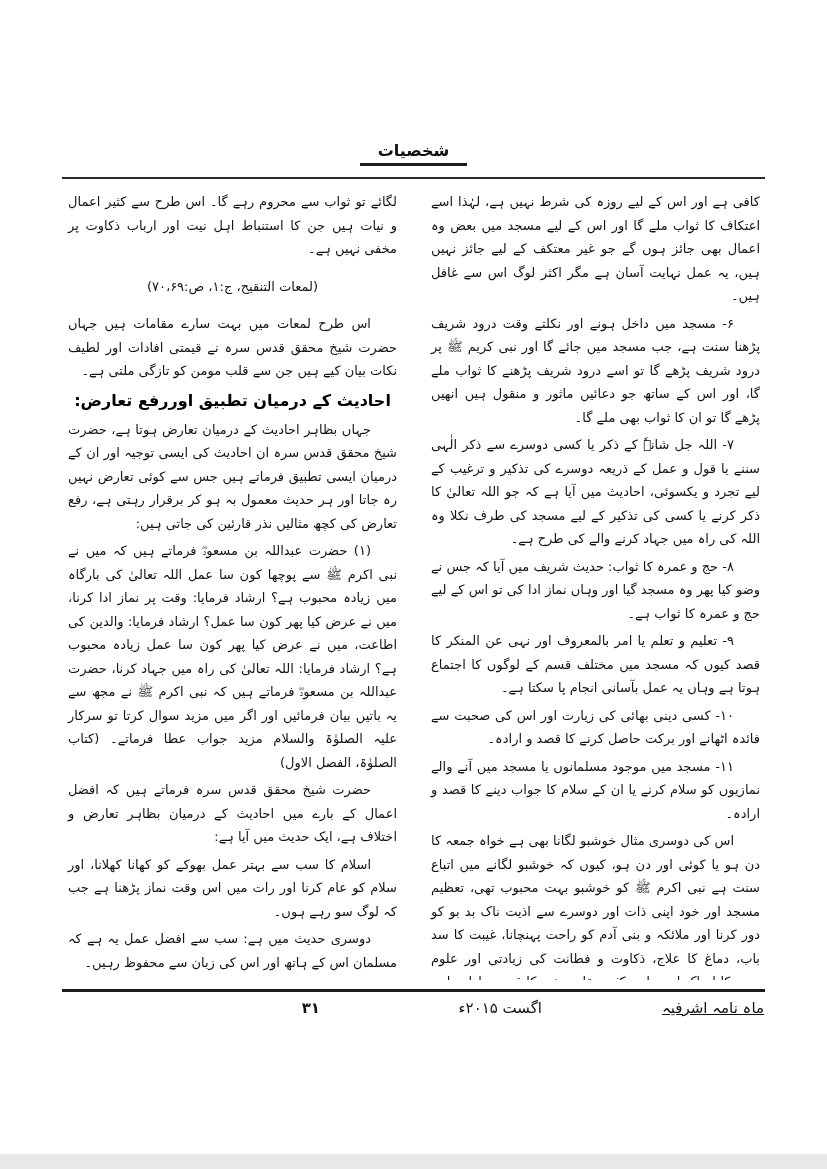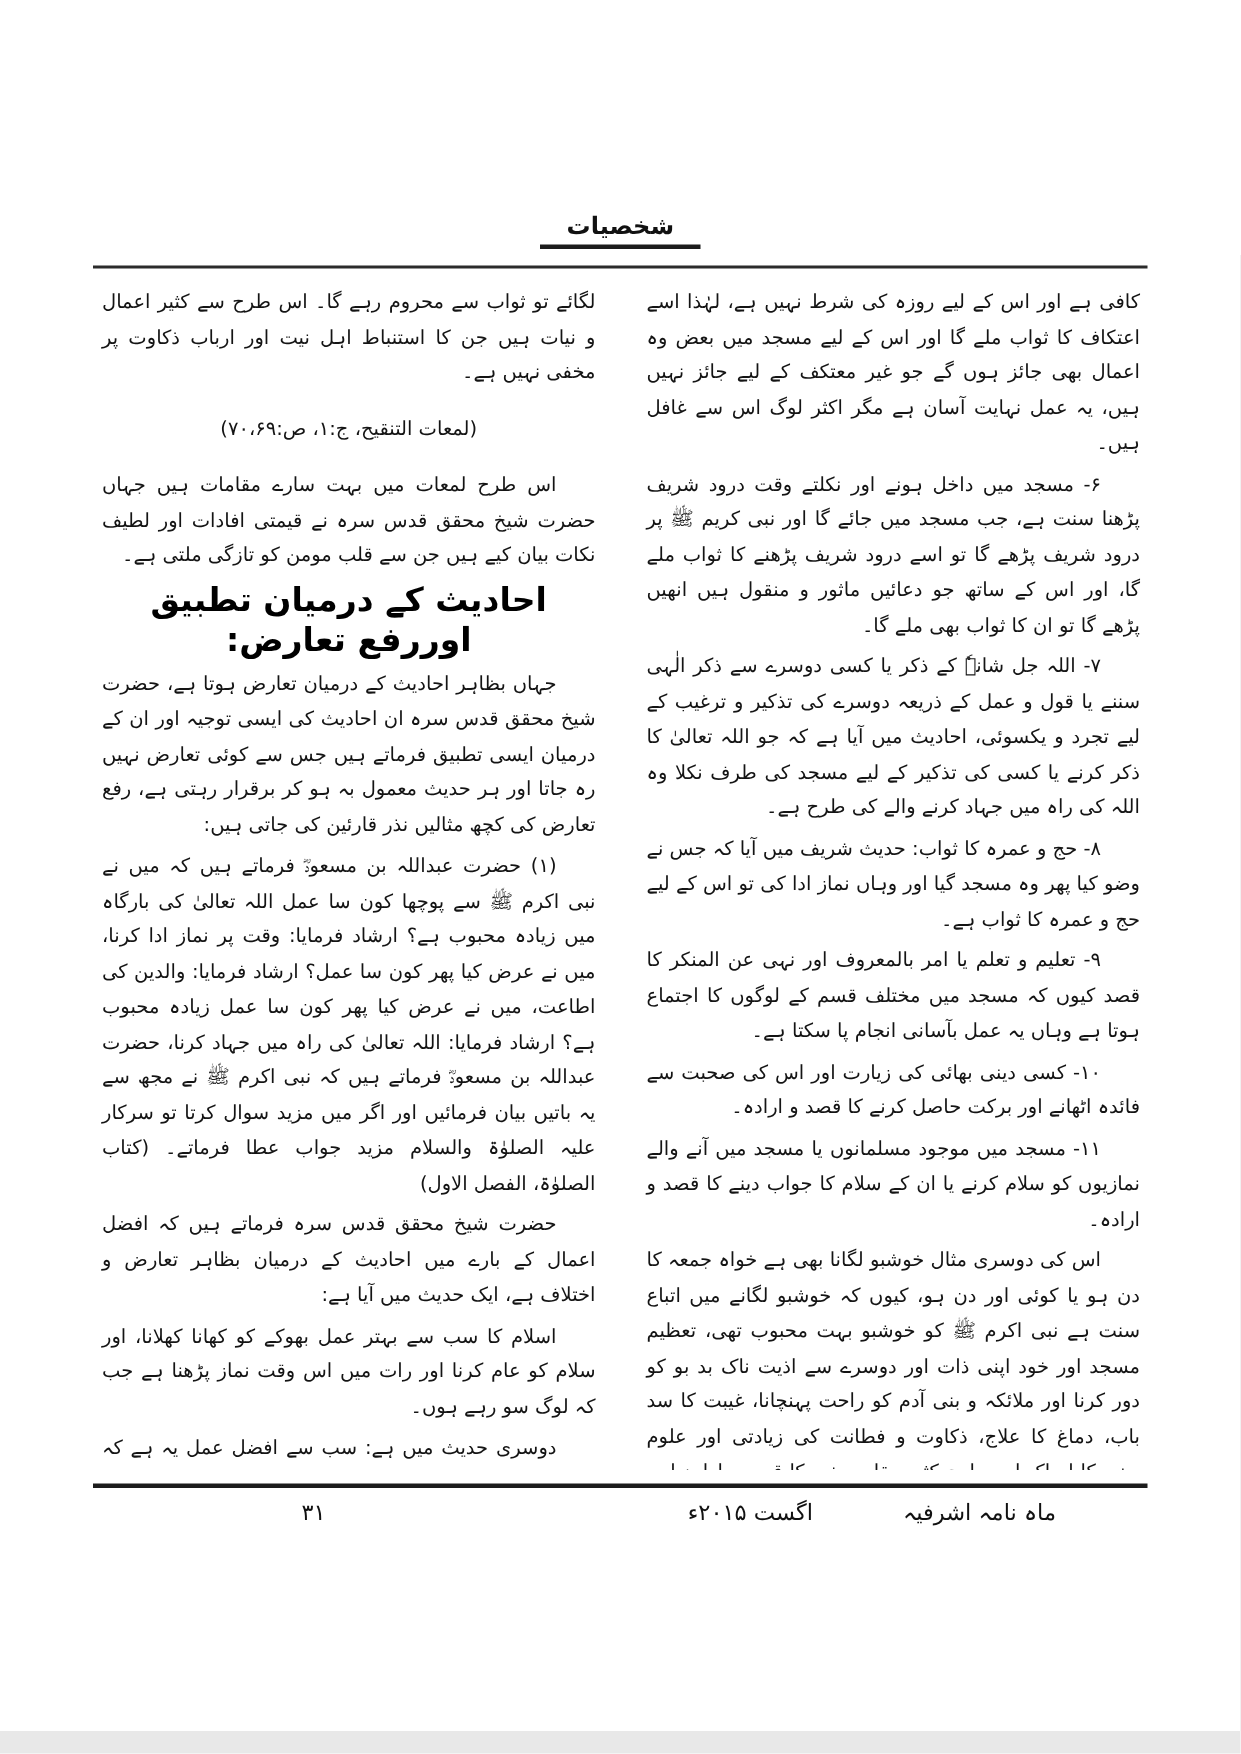--- a/index.html
+++ b/index.html
@@ -48,21 +48,21 @@
   }
   .block {
     margin: 4px;
     font-size: 13px;
     line-height: 23.5px;
     text-align: justify;
     text-justify: inter-word;
   }
   .block.indent { text-indent: 26px; }
   .block.heading {
-    font-size: 22px;
+    font-size: 16px;
     font-weight: bold;
     text-align: center;
     text-indent: 0;
     line-height: 27px;
     margin: 4px 0 3px 0;
     color: #000;
   }
   .block.citation {
     text-align: center;
     text-indent: 0;
@@ -78,23 +78,23 @@
   .footer {
     position: absolute;
     top: 999px; left: 64px; right: 63px;
     display: flex;
     direction: rtl;
     align-items: baseline;
     font-size: 15px;
     color: #111;
   }
   .footer > span { flex: 1 1 0; }
-  .footer .magazine-name { text-align: center; }
+  .footer .magazine-name { text-align: right; text-decoration: underline; }
   .footer .issue-date { text-align: right; }
-  .footer .page-number { text-align: center; padding-left: 34px; }
+  .footer .page-number { text-align: right; padding-left: 34px; font-weight: bold; }
 </style>
 </head>
 <body>
 
 <div class="page">
 
   <div class="section-title-wrap">
     <span class="section-title">شخصیات</span>
   </div>
 

